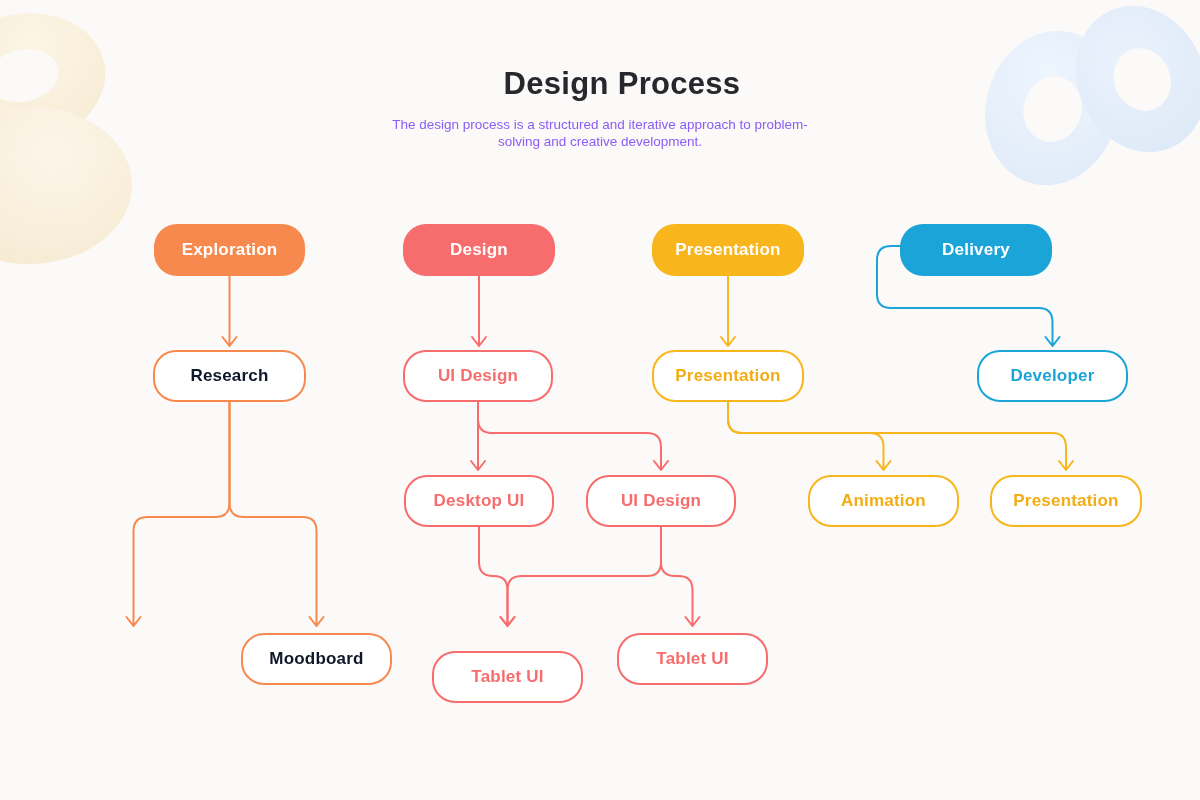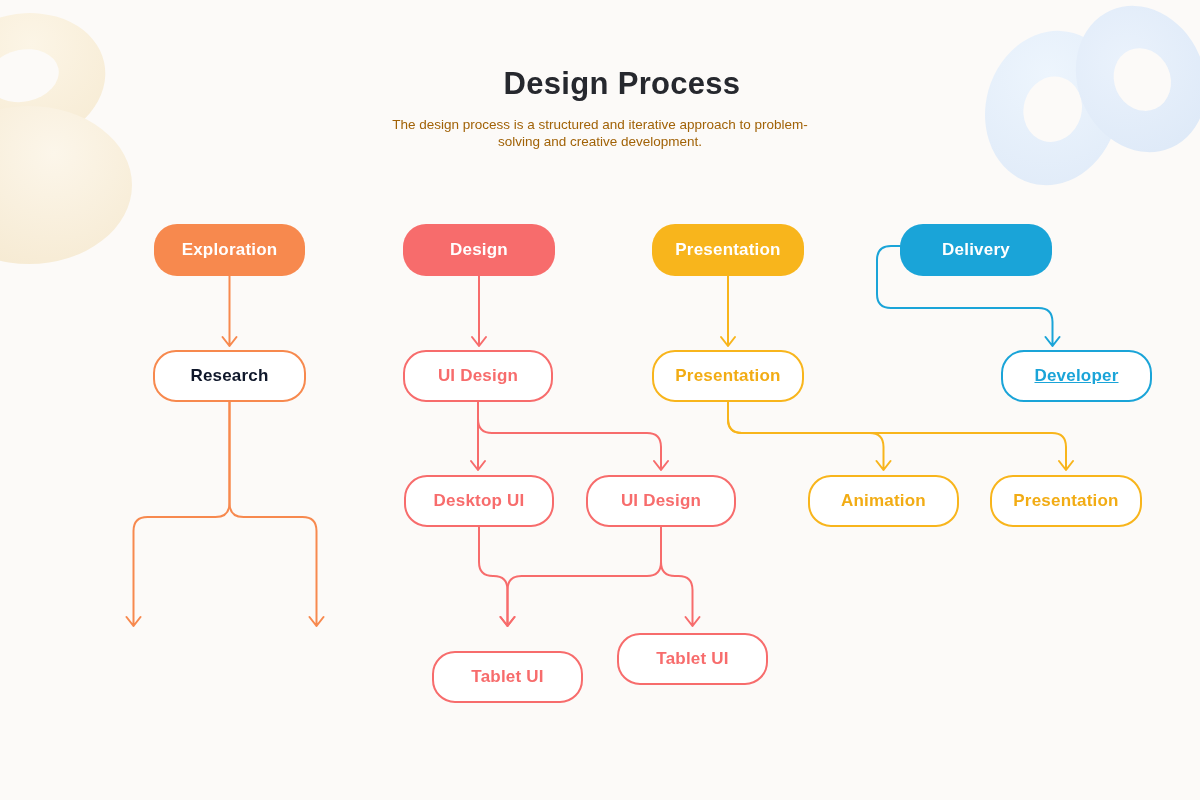--- a/index.html
+++ b/index.html
@@ -26,21 +26,21 @@
     background:radial-gradient(circle at 45% 35%, #EAF2FC, #DCE8F7);}
   .dr-ring2 .hole{left:36px;top:44px;width:56px;height:64px;}
 
   
   .title{
     position:absolute;left:0;top:66px;width:100%;text-align:center;
     font-size:31px;font-weight:bold;color:#26282E;letter-spacing:.3px;z-index:2;
   }
   .subtitle{
     position:absolute;left:380px;top:117px;width:440px;text-align:center;
-    font-size:13.5px;line-height:1.25;color:#a16207;z-index:2;
+    font-size:13.5px;line-height:1.25;color:#8b5cf6;z-index:2;
   }
 
   
   svg.connectors{position:absolute;left:0;top:0;width:1200px;height:800px;z-index:1;}
   svg.connectors path{fill:none;stroke-width:2;stroke-linecap:round;stroke-linejoin:round;}
   .e-orange{stroke:#F7894E;}
   .e-red{stroke:#F76C6C;}
   .e-yellow{stroke:#F8B51C;}
   .e-blue{stroke:#1AA4D8;}
 
@@ -62,21 +62,21 @@
   .outline.blue{border-color:#1AA4D8;color:#1AA4D8;}
 
   
   .n-exploration{left:154px;top:224px;width:151px;}
   .n-design{left:403px;top:224px;width:152px;}
   .n-presentation{left:652px;top:224px;width:152px;}
   .n-delivery{left:900px;top:224px;width:152px;}
   .n-research{left:153px;top:350px;width:153px;}
   .n-ui-design{left:403px;top:350px;width:150px;}
   .n-presentation-2{left:652px;top:350px;width:152px;}
-  .n-developer{left:1001px;top:350px;width:151px;text-decoration:underline;}
+  .n-developer{left:977px;top:350px;width:151px;}
   .n-desktop-ui{left:404px;top:475px;width:150px;}
   .n-ui-design-2{left:586px;top:475px;width:150px;}
   .n-animation{left:808px;top:475px;width:151px;}
   .n-presentation-3{left:990px;top:475px;width:152px;}
   .n-ux{left:58px;top:633px;width:151px;}
   .n-moodboard{left:241px;top:633px;width:151px;}
   .n-tablet-ui{left:432px;top:633px;width:151px;margin-top:18px;}
   .n-mobile-ui{left:617px;top:633px;width:151px;}
 </style>
 </head>
@@ -122,16 +122,17 @@
   <div class="pill outline orange n-research">Research</div>
   <div class="pill outline red n-ui-design">UI Design</div>
   <div class="pill outline yellow n-presentation-2">Presentation</div>
   <div class="pill outline blue n-developer">Developer</div>
 
   <div class="pill outline red n-desktop-ui">Desktop UI</div>
   <div class="pill outline red n-ui-design-2">UI Design</div>
   <div class="pill outline yellow n-animation">Animation</div>
   <div class="pill outline yellow n-presentation-3">Presentation</div>
 
+  <div class="pill outline orange n-moodboard">Moodboard</div>
   <div class="pill outline red n-tablet-ui">Tablet UI</div>
   <div class="pill outline red n-mobile-ui">Tablet UI</div>
 
 </div>
 
 </body></html>

